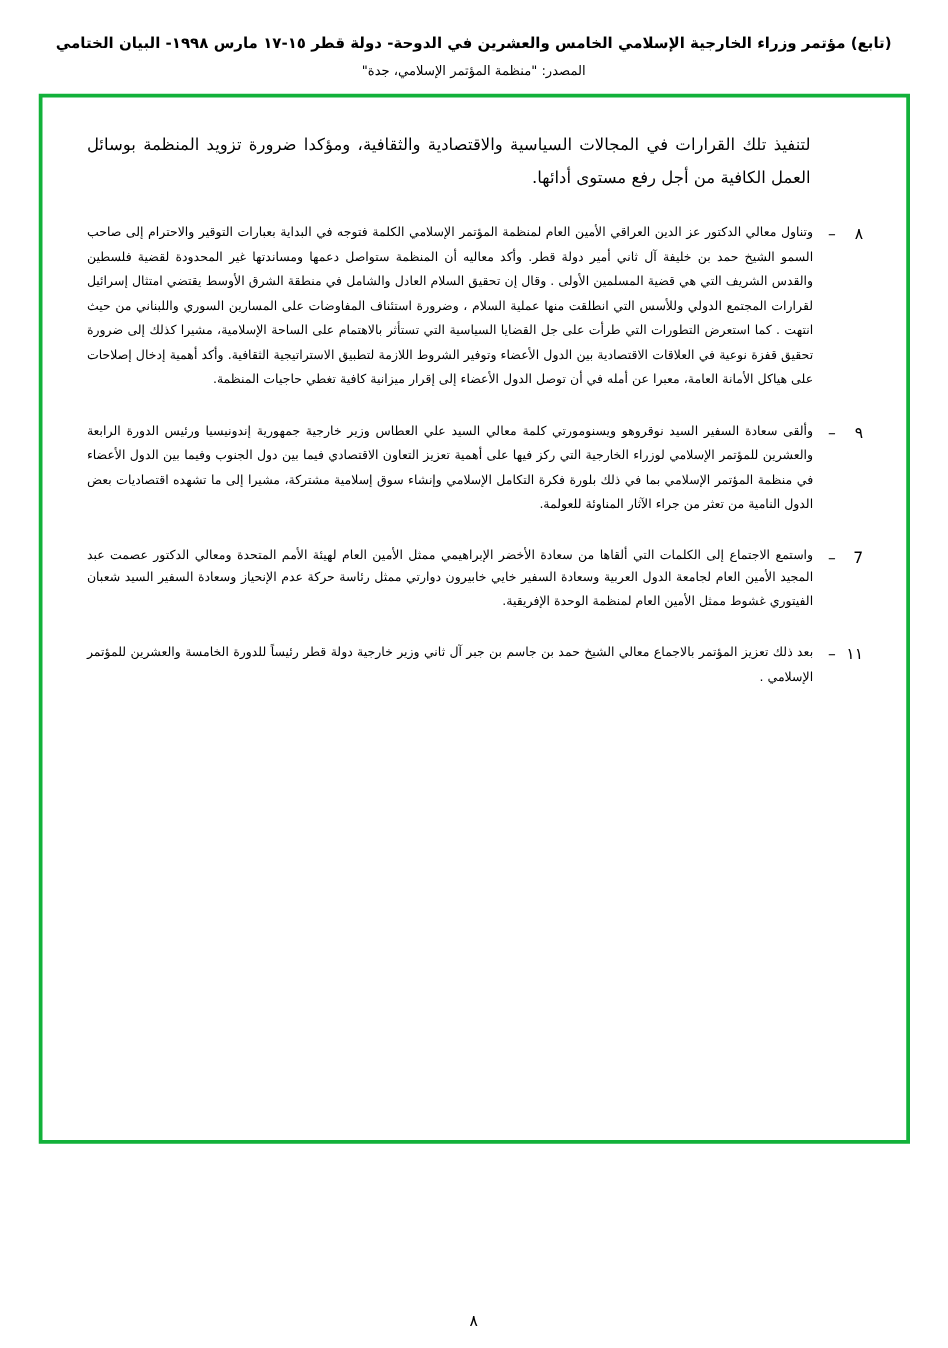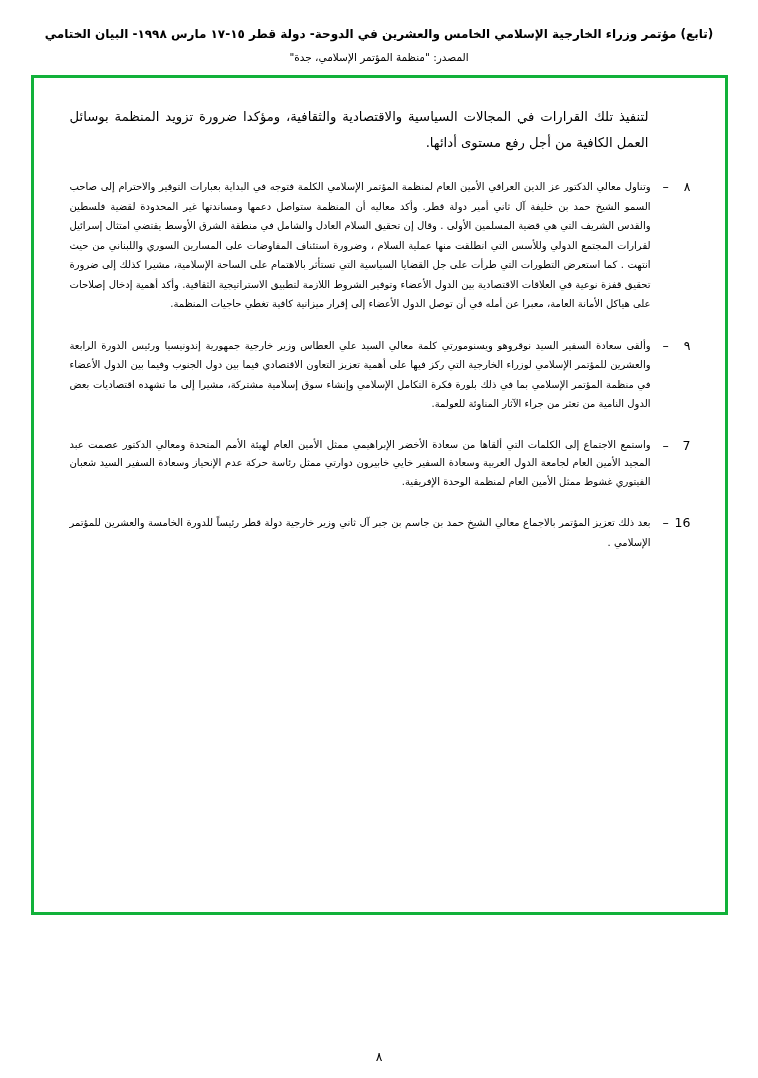--- a/index.html
+++ b/index.html
@@ -131,21 +131,21 @@
     <div class="item">
       <div class="item-marker">
         <span class="item-num">7</span>
         <span class="item-dash">–</span>
       </div>
       <div class="item-body tight">واستمع الاجتماع إلى الكلمات التي ألقاها من سعادة الأخضر الإبراهيمي ممثل الأمين العام لهيئة الأمم المتحدة ومعالي الدكتور عصمت عبد المجيد الأمين العام لجامعة الدول العربية وسعادة السفير خايي خابيرون دوارتي ممثل رئاسة حركة عدم الإنحياز وسعادة السفير السيد شعبان الفيتوري غشوط ممثل الأمين العام لمنظمة الوحدة الإفريقية.</div>
     </div>
 
     <div class="item">
       <div class="item-marker">
-        <span class="item-num">16</span>
+        <span class="item-num">١١</span>
         <span class="item-dash">–</span>
       </div>
       <div class="item-body">بعد ذلك تعزيز المؤتمر بالاجماع معالي الشيخ حمد بن جاسم بن جبر آل ثاني وزير خارجية دولة قطر رئيساً للدورة الخامسة والعشرين للمؤتمر الإسلامي .</div>
     </div>
 
   </div>
 
   <div class="page-number">٨</div>
 
 </div>

